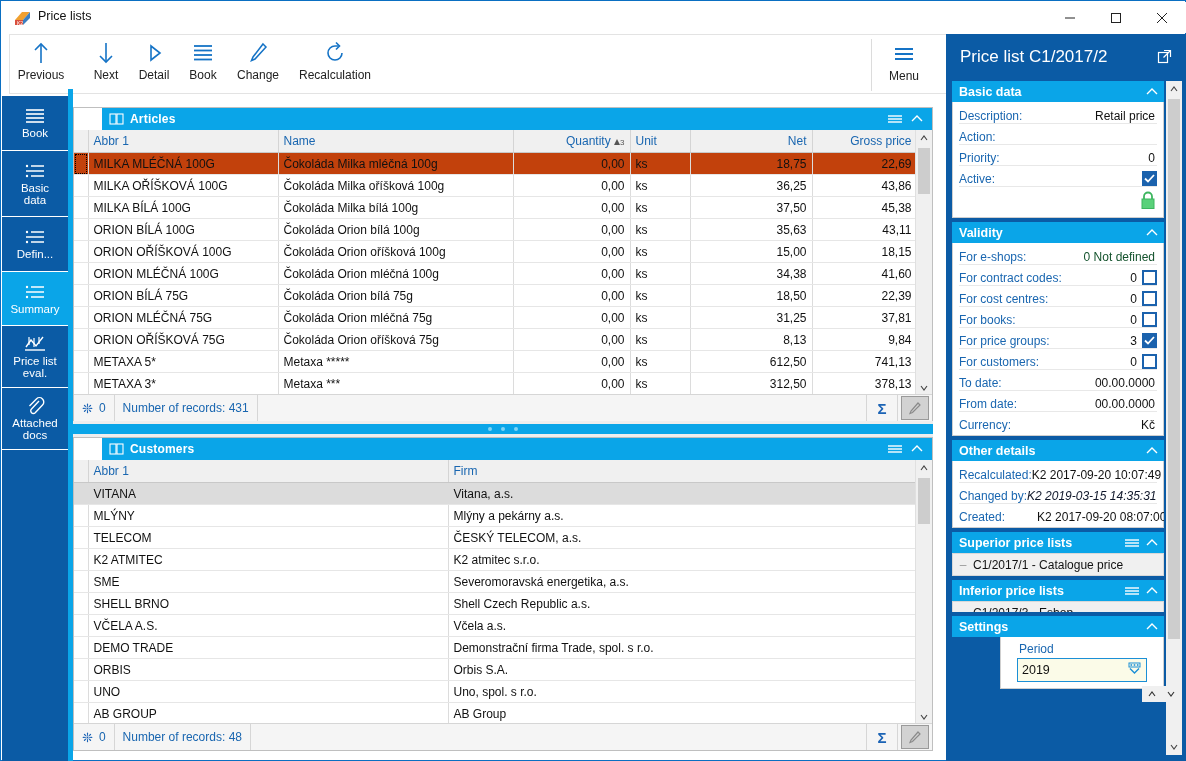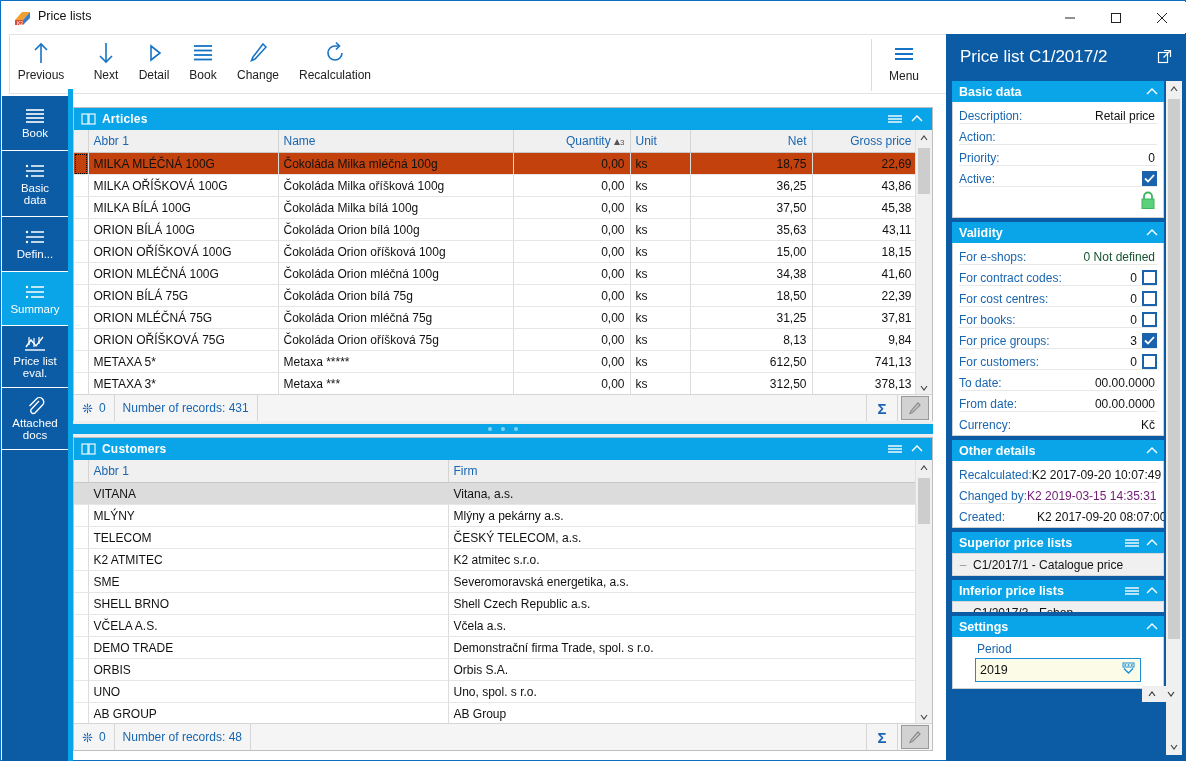--- a/index.html
+++ b/index.html
@@ -31,21 +31,21 @@
   .leftnav{position:absolute;left:1px;top:95px;width:66px;height:665px;background:#0b5ba5;}
   .nav-item{position:relative;width:66px;box-sizing:border-box;border-bottom:1px solid #ffffff;
             display:flex;flex-direction:column;align-items:center;justify-content:center;color:#fff;padding:5px 0 6px;}
   .nav-item .nic{height:22px;display:flex;align-items:center;justify-content:center;}
   .nav-item .nlbl{font-size:11.5px;line-height:12.5px;text-align:center;color:#fff;}
   .nav-item.active{background:#0aa5e8;}
   .nav-rail{position:absolute;left:67px;top:95px;width:5px;height:665px;background:#0aa5e8;}
   .nav-rail-top{position:absolute;left:67px;top:88px;width:5px;height:7px;background:#0aa5e8;}
 
   
-  .panel{position:absolute;background:#fff;border:1px solid #bfbfbf;box-sizing:border-box;}
+  .panel{position:absolute;background:#fff;border:1px solid #bfbfbf;box-sizing:border-box;padding-left:28px;}
   .panel-head{height:22px;background:#0aa5e8;color:#fff;display:flex;align-items:center;padding:0 4px 0 6px;}
   .panel-head .ph-icon{width:17px;height:16px;display:flex;align-items:center;justify-content:center;}
   .panel-head .ph-title{font-size:12px;font-weight:bold;margin-left:5px;letter-spacing:.2px;}
   .panel-head .spacer{flex:1;}
   .ph-btn{width:22px;height:22px;display:flex;align-items:center;justify-content:center;}
 
   table.grid{border-collapse:collapse;width:100%;table-layout:fixed;}
   table.grid th{
     background:#f0f0f0;color:#1966b0;font-weight:normal;font-size:12px;
     height:22px;border-right:1px solid #d4d4d4;border-bottom:1px solid #c8c8c8;
@@ -728,21 +728,21 @@
               </svg>
           </span>
         </div>
         <div class="sec-body" id="other-details-body">
             <div class="frow">
               <span class="k">Recalculated:</span>
               <span class="v blue" style="color: rgb(17, 17, 17);">K2 2017-09-20 10:07:49</span>
             </div>
             <div class="frow">
               <span class="k">Changed by:</span>
-              <span class="v blue" style="color: #701a75;">K2 2019-03-15 14:35:31</span>
+              <span class="v blue" style="color: #0f172a; font-style: italic;">K2 2019-03-15 14:35:31</span>
             </div>
             <div class="frow nob">
               <span class="k">Created:</span>
               <span class="v blue" style="color: rgb(17, 17, 17);">K2 2017-09-20 08:07:00</span>
             </div>
           </div>
       </div>
 
       <div class="sec">
         <div class="sec-head">
@@ -794,21 +794,21 @@
 
       <div class="sec">
         <div class="sec-head">
           <span class="st">Settings</span>
           <span class="sb">
             <svg width="14" height="10" viewBox="0 0 14 10">
                 <polyline points="2,7 7,2 12,7" fill="none" stroke="#fff" stroke-width="1.4"></polyline>
               </svg>
           </span>
         </div>
-        <div class="sec-body" style="padding:2px 22px 6px;">
+        <div class="sec-body" style="padding:2px 16px 6px;margin-left:48px;">
           <div class="periodlbl">Period</div>
           <div class="periodbox">
             <span class="pv">2019</span>
             <span>
               <svg width="15" height="13" viewBox="0 0 15 13">
                 <rect x="2" y="1" width="11" height="4" fill="none" stroke="#1b8fd6" stroke-width="1"></rect>
                 <rect x="3.5" y="2.2" width="1.6" height="1.6" fill="#1b8fd6"></rect>
                 <rect x="6.7" y="2.2" width="1.6" height="1.6" fill="#1b8fd6"></rect>
                 <rect x="9.9" y="2.2" width="1.6" height="1.6" fill="#1b8fd6"></rect>
                 <polyline points="3,6.5 7.5,11 12,6.5" fill="none" stroke="#1b8fd6" stroke-width="1.4"></polyline>

